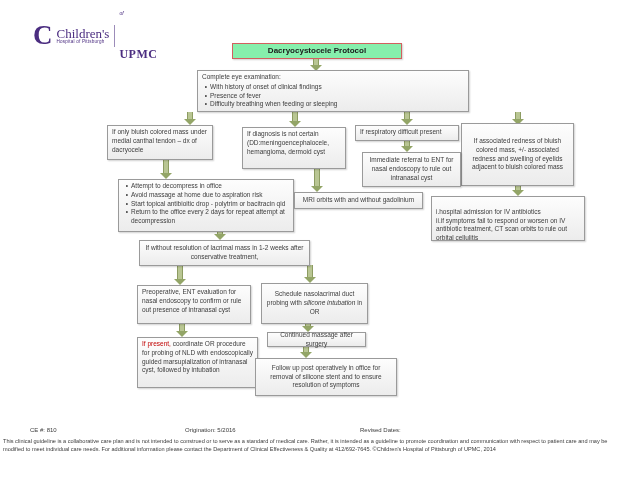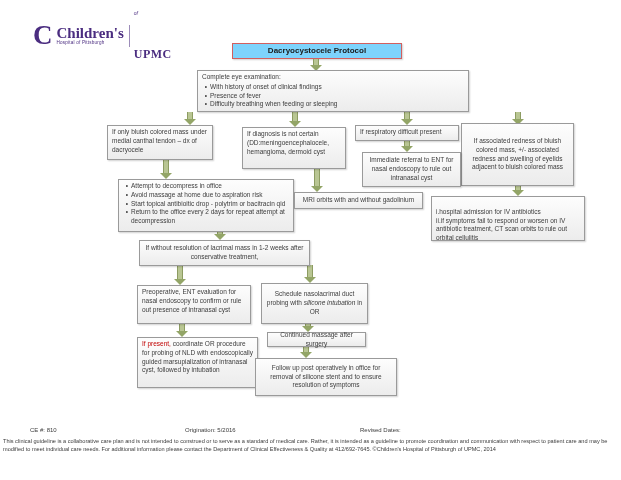--- a/index.html
+++ b/index.html
@@ -2,35 +2,35 @@
 <html><head>
 <meta charset="utf-8">
 <style>
   html,body{margin:0;padding:0;background:#fff;}
   .page{position:relative;width:621px;height:480px;background:#ffffff;font-family:"Liberation Sans",sans-serif;overflow:hidden;}
 
   
   .logo{position:absolute;left:33px;top:11px;display:flex;align-items:center;color:#4b2d80;}
   .logo-c{font-family:"Liberation Serif",serif;font-size:27px;font-weight:bold;line-height:1;margin-right:4px;}
   .logo-names{display:flex;flex-direction:column;line-height:1.05;}
-  .logo-brand{font-family:"Liberation Serif",serif;font-size:15px;font-weight:bold;}
+  .logo-brand{font-family:"Liberation Serif",serif;font-size:13px;font-weight:normal;}
   .logo-sub{font-size:4.6px;letter-spacing:0.2px;}
   .logo-sep{width:1px;height:22px;background:#4b2d80;opacity:.55;margin:0 4px 0 5px;}
   .logo-right{display:flex;flex-direction:column;line-height:1.05;gap:32px;}
   .logo-of{font-size:5px;font-style:italic;}
   .logo-upmc{font-family:"Liberation Serif",serif;font-size:12px;font-weight:bold;letter-spacing:.5px;}
 
   
   .box{position:absolute;box-sizing:border-box;border:1px solid #9a9a9a;
        background:linear-gradient(180deg,#fdfdfd 0%,#ececec 100%);
        color:#3c3c3c;font-size:6.5px;line-height:1.35;padding:2px 4px;
        box-shadow:1px 1px 1.5px rgba(0,0,0,.18);}
   .center{display:flex;align-items:center;justify-content:center;text-align:center;}
   .pre{white-space:pre-line;}
-  .title-box{border:1.5px solid #d25f5f;background:#7dd3fc;font-weight:bold;font-size:8px;color:#1a1a1a;}
+  .title-box{border:1.5px solid #d25f5f;background:#86efac;font-weight:bold;font-size:8px;color:#1a1a1a;}
   .red-text{color:#c00000;}
   .ital{font-style:italic;}
 
   .b-row{display:flex;}
   .b-dot{flex:0 0 8px;text-align:center;}
   .b-dot::before{content:"•";}
   .b-head{margin-bottom:1px;}
 
   
   .arrow{position:absolute;width:12px;display:flex;flex-direction:column;align-items:center;}

